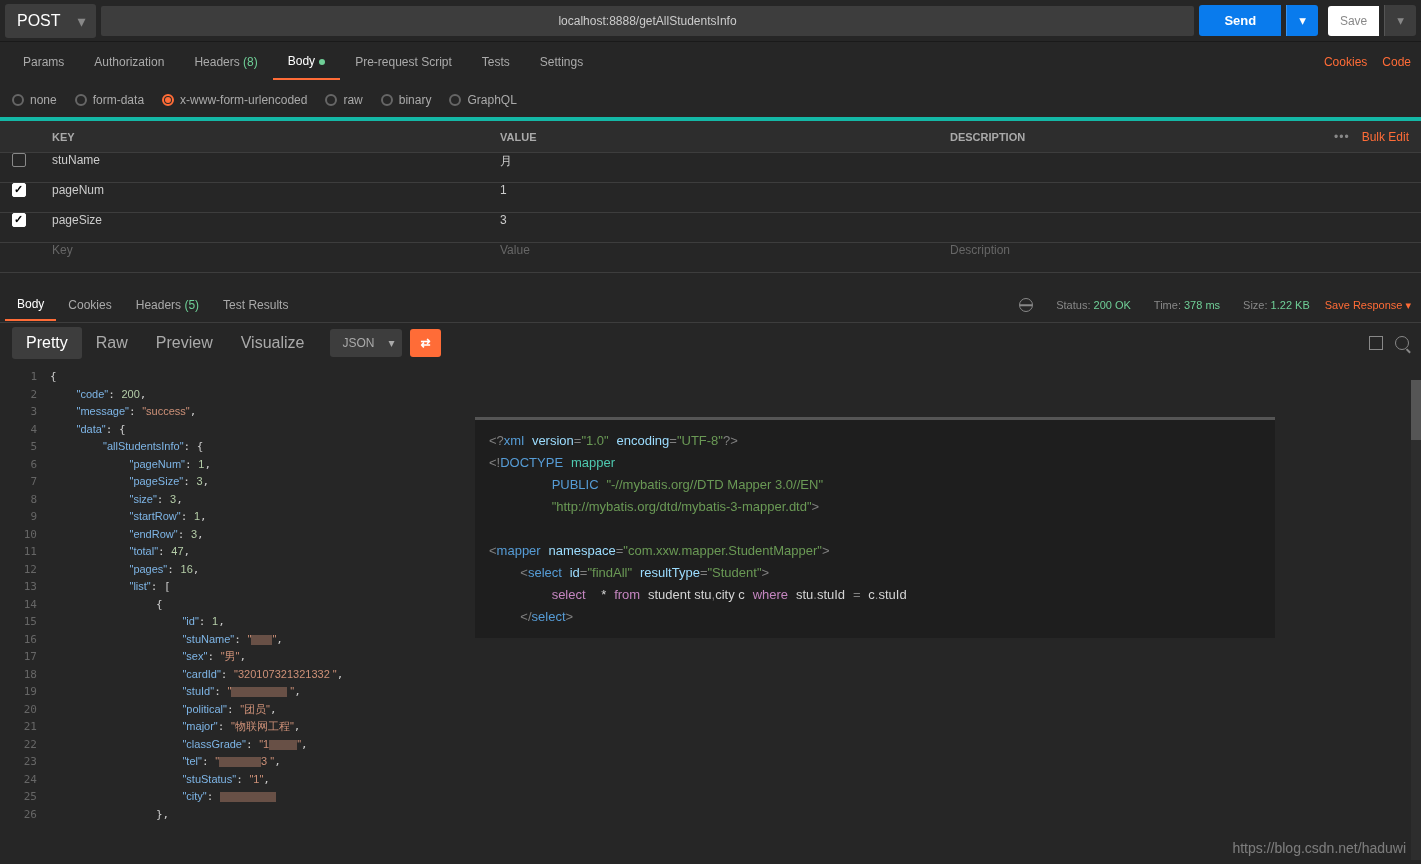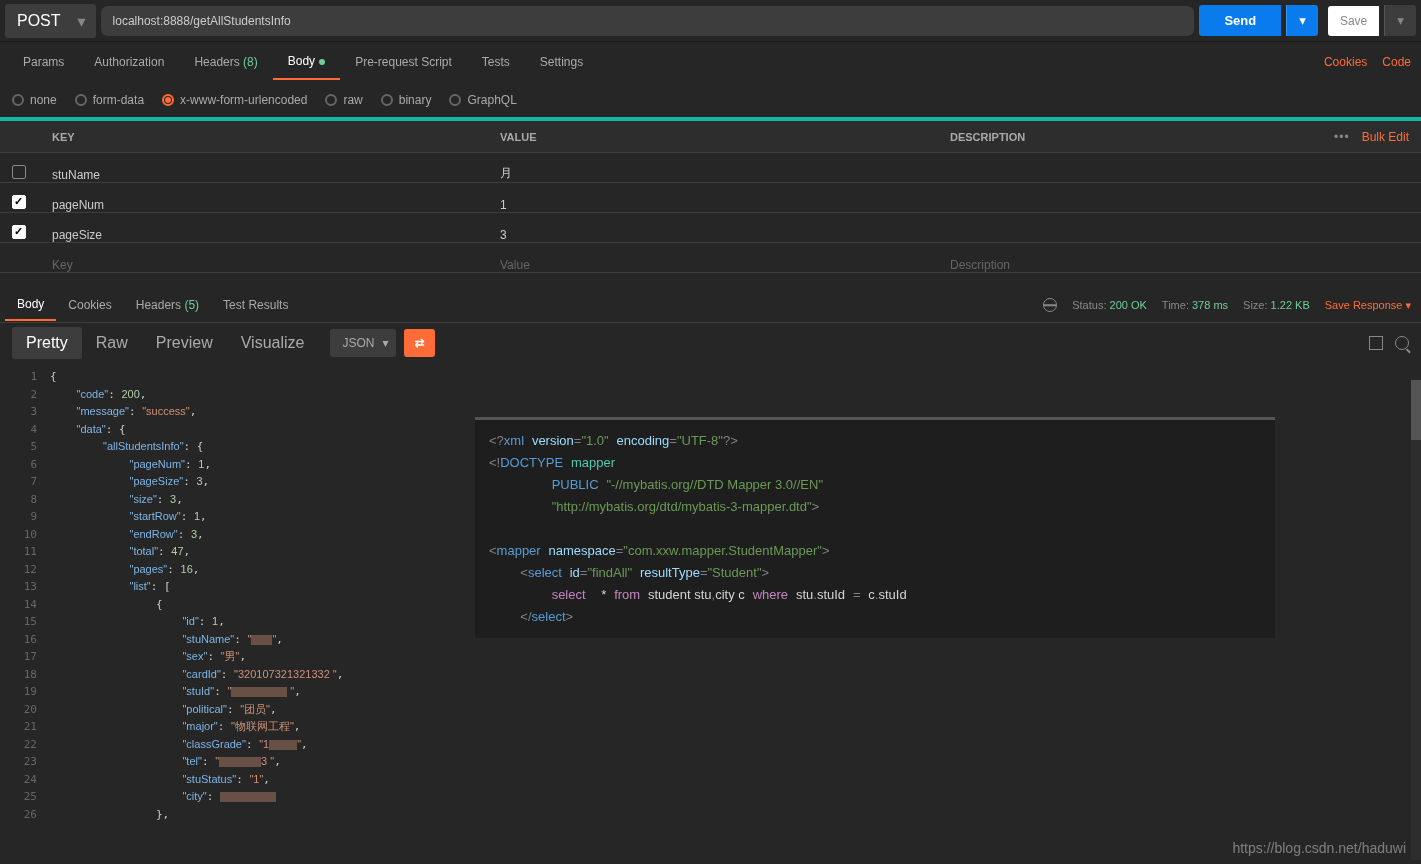--- a/index.html
+++ b/index.html
@@ -1,21 +1,21 @@
 <!DOCTYPE html>
 <html><head>
 <meta charset="utf-8">
 <style>
 * { margin: 0; padding: 0; box-sizing: border-box; font-family: Arial, sans-serif; }
 body { background: #262626; color: #ccc; font-size: 12px; width: 1421px; height: 864px; overflow: hidden; position: relative; }
 
 .request-bar { display: flex; height: 42px; background: #262626; border-bottom: 1px solid #1a1a1a; align-items: center; padding: 5px; gap: 5px; }
 .method-select { background: #3d3d3d; color: #fff; padding: 8px 35px 8px 12px; font-size: 16px; border-radius: 3px; position: relative; cursor: pointer; }
 .method-select::after { content: '▾'; position: absolute; right: 10px; color: #888; }
-.url-input { flex: 1; background: #3d3d3d; color: #ccc; padding: 8px 12px; border: none; font-size: 12px; border-radius: 7px; }
+.url-input { flex: 1; background: #3d3d3d; color: #ccc; padding: 8px 0; border: none; font-size: 12px; border-radius: 2px; text-align: center; }
 .send-btn { background: #097bed; color: #fff; padding: 8px 25px; border: none; font-size: 13px; font-weight: bold; border-radius: 3px 0 0 3px; cursor: pointer; }
 .send-dropdown { background: #097bed; color: #fff; padding: 8px 12px; border: none; border-left: 1px solid rgba(255,255,255,0.2); border-radius: 0 3px 3px 0; cursor: pointer; }
 .save-btn { background: #ffffff; color: #888; padding: 8px 12px; border: none; font-size: 12px; border-radius: 3px 0 0 3px; cursor: pointer; margin-left: 5px; }
 .save-dropdown { background: #3d3d3d; color: #888; padding: 8px 12px; border: none; border-left: 1px solid #555; border-radius: 0 3px 3px 0; cursor: pointer; }
 
 .req-tabs { display: flex; height: 40px; align-items: center; padding: 0 8px; position: relative; }
 .req-tab { padding: 10px 15px; color: #aaa; cursor: pointer; font-size: 12px; }
 .req-tab.active { color: #fff; border-bottom: 2px solid #ff6c37; }
 .req-tab .count { color: #6fcf97; }
 .req-tab .dot { display: inline-block; width: 6px; height: 6px; background: #6fcf97; border-radius: 50%; margin-left: 4px; vertical-align: middle; }
@@ -31,44 +31,44 @@
 .params-table { border-top: 4px solid #14b8a6; }
 .params-header { display: flex; height: 32px; align-items: center; background: #2d2d2d; border-bottom: 1px solid #3d3d3d; }
 .params-header .col { padding: 0 12px; color: #aaa; font-size: 11px; font-weight: bold; }
 .col-check { width: 40px; }
 .col-key { flex: 0 0 448px; }
 .col-value { flex: 0 0 450px; }
 .col-desc { flex: 1; }
 .header-actions { display: flex; align-items: center; gap: 12px; padding-right: 12px; }
 .more-icon { color: #888; cursor: pointer; letter-spacing: 1px; }
 .bulk-edit { color: #ff6c37; font-size: 12px; cursor: pointer; }
-.params-row { display: flex; height: 30px; align-items: flex-end; border-bottom: 1px solid #3d3d3d; }
+.params-row { display: flex; height: 30px; align-items: flex-start; border-bottom: 1px solid #3d3d3d; }
 .params-row .col { padding: 0 12px; color: #ccc; font-size: 12px; }
 .params-row.placeholder .col { color: #666; }
 .checkbox { width: 14px; height: 14px; border: 1px solid #666; display: inline-block; border-radius: 2px; }
 .checkbox.checked { background: #fff; border-color: #fff; position: relative; }
 .checkbox.checked::after { content: '✓'; position: absolute; color: #000; font-size: 11px; font-weight: bold; top: -1px; left: 1px; }
 .checkbox.unchecked-light { border-color: #888; }
 
 .response-section { margin-top: 15px; }
 .resp-tabs { display: flex; height: 35px; align-items: center; padding: 0 5px; position: relative; border-bottom: 1px solid #3d3d3d; }
 .resp-tab { padding: 8px 12px; color: #aaa; cursor: pointer; font-size: 12px; }
 .resp-tab.active { color: #fff; border-bottom: 2px solid #ff6c37; }
 .resp-tab .count { color: #6fcf97; }
 .resp-status { position: absolute; right: 10px; display: flex; align-items: center; gap: 15px; font-size: 11px; }
-.resp-status .label { color: #888; }
+.resp-status .label { color: #888; margin-left: 8px; }
 .resp-status .value { color: #6fcf97; }
 .save-response { color: #ff6c37; cursor: pointer; }
 .globe-icon { width: 14px; height: 14px; border: 1.5px solid #888; border-radius: 50%; position: relative; }
 .globe-icon::before { content: ''; position: absolute; width: 100%; height: 1.5px; background: #888; top: 50%; transform: translateY(-50%); }
 
 .view-tabs { display: flex; height: 40px; align-items: center; padding: 0 12px; gap: 0; position: relative; }
 .view-tab { padding: 7px 14px; color: #aaa; cursor: pointer; font-size: 16px; border-radius: 3px; }
 .view-tab.active { background: #3d3d3d; color: #fff; }
-.format-select { background: #3d3d3d; color: #aaa; padding: 7px 22px 7px 12px; border-radius: 3px; margin-left: 12px; position: relative; cursor: pointer; }
+.format-select { background: #3d3d3d; color: #aaa; padding: 7px 28px 7px 12px; border-radius: 3px; margin-left: 12px; position: relative; cursor: pointer; }
 .format-select::after { content: '▾'; position: absolute; right: 8px; }
 .wrap-icon { background: #ff6c37; padding: 7px 10px; border-radius: 3px; margin-left: 8px; cursor: pointer; color: #fff; font-weight: bold; }
 .view-actions { position: absolute; right: 12px; display: flex; gap: 12px; }
 .copy-icon, .search-icon { width: 14px; height: 14px; cursor: pointer; }
 .copy-icon { border: 1.5px solid #888; position: relative; }
 .search-icon { border: 1.5px solid #888; border-radius: 50%; position: relative; }
 .search-icon::after { content: ''; position: absolute; width: 5px; height: 1.5px; background: #888; bottom: -2px; right: -3px; transform: rotate(45deg); }
 
 .code-area { display: flex; height: 490px; position: relative; }
 .line-numbers { width: 45px; padding: 5px 8px; text-align: right; color: #666; font-family: monospace; font-size: 11px; line-height: 17.5px; }

